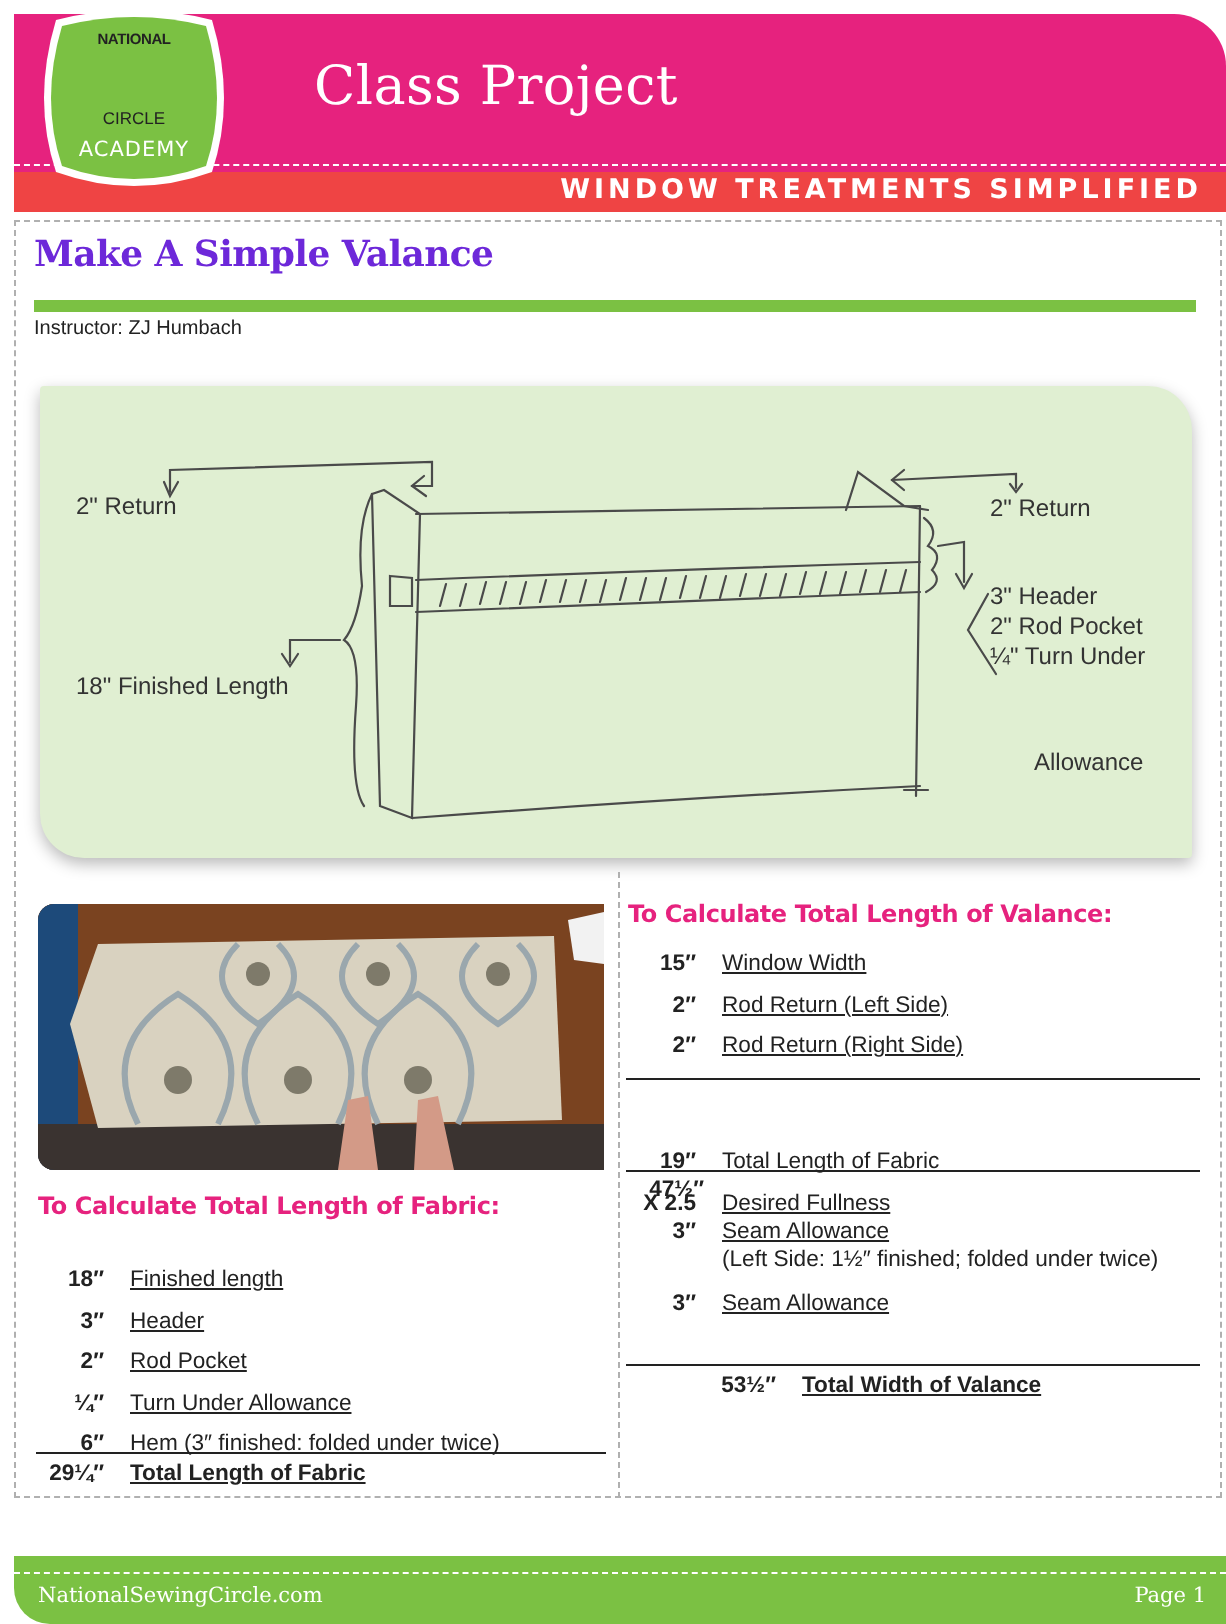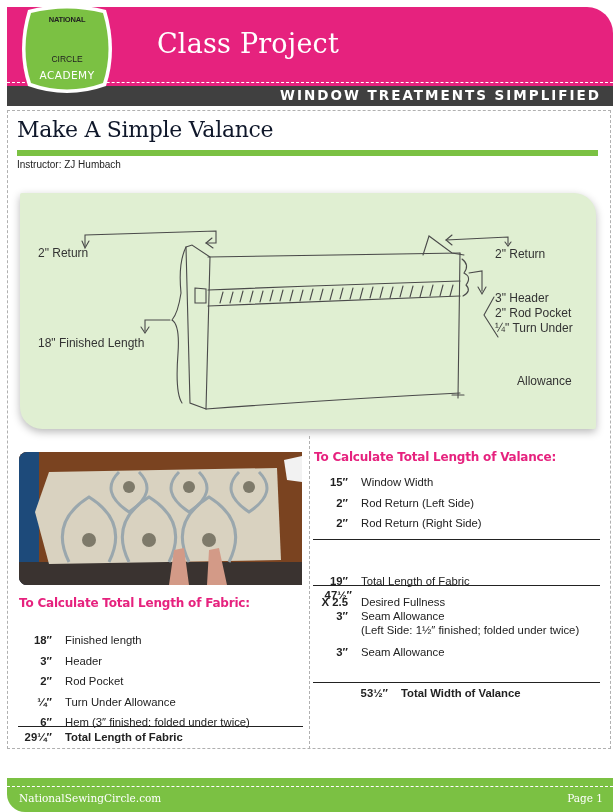--- a/index.html
+++ b/index.html
@@ -15,21 +15,21 @@
   .header-dash {
     position: absolute; left: 7px; top: 82px; width: 606px; height: 0;
     border-top: 1px dashed #ffffff;
   }
   .header-title {
     position: absolute; left: 157px; top: 28px; font-family: "DejaVu Serif", serif;
     font-size: 27px; color: #ffffff; letter-spacing: 0.2px;
   }
   .subheader {
     position: absolute; left: 7px; top: 86px; width: 606px; height: 20px;
-    background: #404040;
+    background: #ef4444;
   }
   .subheader-text {
     position: absolute; right: 12px; top: 1px; font-family: "DejaVu Sans", sans-serif;
     font-weight: bold; font-size: 13.5px; color: #ffffff; letter-spacing: 2px;
   }
   
   .logo {
     position: absolute; left: 14px; top: 2px; width: 106px; height: 96px;
   }
   .logo svg { width: 100%; height: 100%; }
@@ -39,21 +39,21 @@
   .logo-circle { top: 52px; font-size: 8.5px; color: #222; }
   .logo-academy { top: 67px; font-size: 10.5px; font-weight: normal; color: #ffffff; letter-spacing: 0.5px; font-family: "DejaVu Sans", sans-serif; }
 
   
   .main-frame {
     position: absolute; left: 7px; top: 110px; width: 604px; height: 639px;
     border: 1px dashed #b0b0b0;
   }
   .page-title {
     position: absolute; left: 17px; top: 117px; font-family: "DejaVu Serif", serif;
-    font-weight: normal; font-size: 22px; color: #0f172a; letter-spacing: -0.3px;
+    font-weight: bold; font-size: 18px; color: #6d28d9; letter-spacing: -0.3px;
   }
   .title-rule {
     position: absolute; left: 17px; top: 150px; width: 581px; height: 6px; background: #7bc143;
   }
   .instructor {
     position: absolute; left: 17px; top: 159px; font-size: 10px; color: #222;
   }
   
   .diagram {
     position: absolute; left: 20px; top: 193px; width: 576px; height: 236px;
@@ -78,21 +78,21 @@
 
   .section-head {
     position: absolute; font-family: "DejaVu Sans", sans-serif; font-weight: bold;
     font-size: 12px; color: #e6227e; letter-spacing: -0.2px;
   }
   .calc-table { position: absolute; }
   .calc-row { position: relative; height: 20.5px; font-size: 11.3px; color: #222; }
   .calc-row .amt {
     position: absolute; left: 0; width: 35px; text-align: right; font-weight: bold; top: 0;
   }
-  .calc-row .desc { position: absolute; left: 48px; top: 0; white-space: nowrap; }
+  .calc-row .desc { position: absolute; left: 48px; top: 0; white-space: nowrap; text-decoration: underline; }
   .calc-row .desc2 { position: absolute; left: 48px; top: 14px; white-space: nowrap; }
   .calc-row.bold .desc { font-weight: bold; }
   .rule { position: absolute; height: 0; border-top: 1px solid #222; }
 
   
   .footer {
     position: absolute; left: 7px; top: 778px; width: 606px; height: 34px;
     background: #7bc143; border-bottom-left-radius: 18px;
   }
   .footer-dash {

